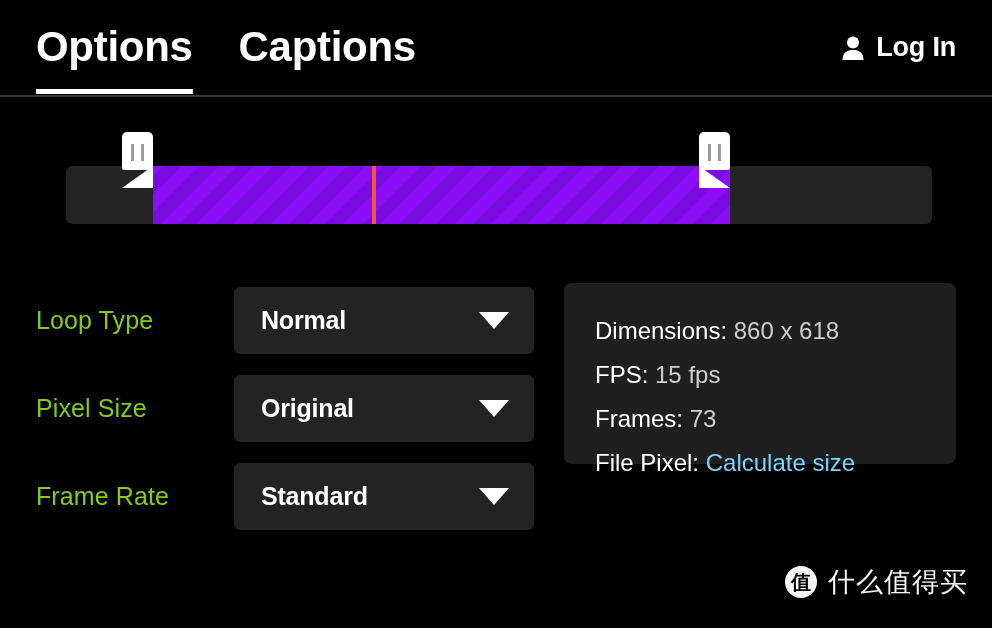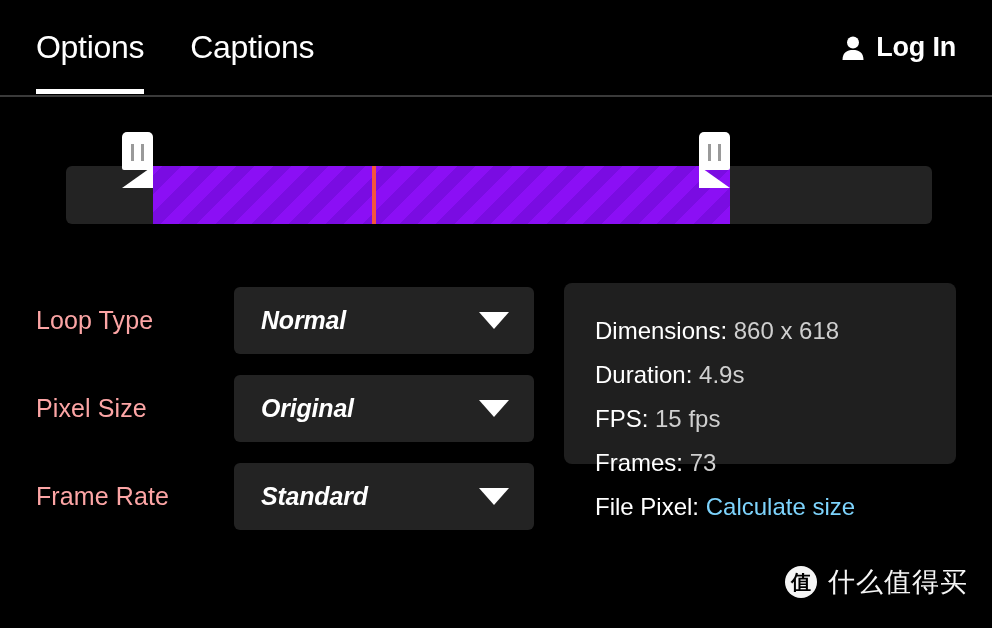--- a/index.html
+++ b/index.html
@@ -28,22 +28,22 @@
   }
   .tabs {
     position: absolute;
     left: 36px;
     top: 28px;
     display: flex;
     align-items: flex-start;
   }
   .tab {
     position: relative;
-    font-size: 32px;
-    font-weight: normal;
+    font-size: 42px;
+    font-weight: bold;
     letter-spacing: -0.3px;
     color: #ffffff;
     padding-bottom: 28px;
     cursor: pointer;
     line-height: 38px;
   }
   .tab + .tab { margin-left: 46px; }
   .tab.active::after {
     content: "";
     position: absolute;
@@ -174,33 +174,32 @@
   .opt-row {
     display: flex;
     align-items: center;
     height: 67px;
     margin-bottom: 21px;
   }
   .opt-label {
     width: 198px;
     font-size: 25px;
     font-weight: normal;
-    color: #fca5a5;
+    color: #84cc16;
     letter-spacing: 0.1px;
   }
   .dropdown {
     position: relative;
     width: 300px;
     height: 67px;
     background: #232323;
     border-radius: 6px;
     cursor: pointer;
     display: flex;
     align-items: center;
-    font-style: italic;
   }
   .dropdown .value {
     position: absolute;
     left: 27px;
     font-size: 25px;
     font-weight: bold;
     color: #ffffff;
     letter-spacing: -0.2px;
   }
   .caret {
@@ -343,24 +342,20 @@
 
 </div>
 
 <div class="info-panel">
 
   <div class="info-line">
     <span class="k">Dimensions:</span>
     <span class="v">860 x 618</span>
   </div>
 
-  <div class="info-line">
-    <span class="k">Duration:</span>
-    <span class="v">4.9s</span>
-  </div>
 
   <div class="info-line">
     <span class="k">FPS:</span>
     <span class="v">15 fps</span>
   </div>
 
   <div class="info-line">
     <span class="k">Frames:</span>
     <span class="v">73</span>
   </div>

